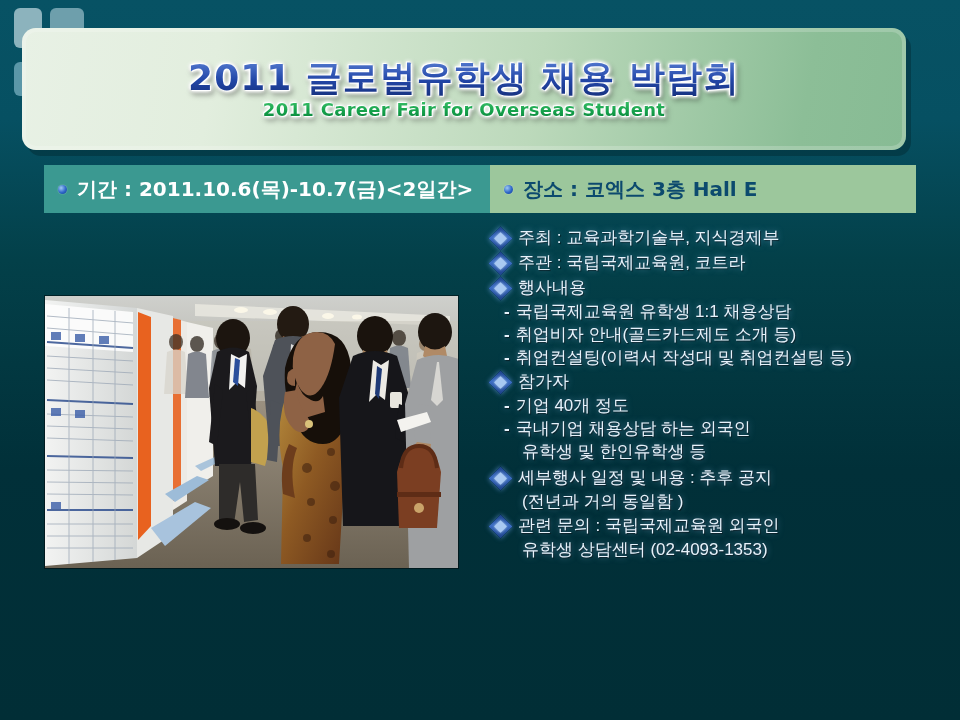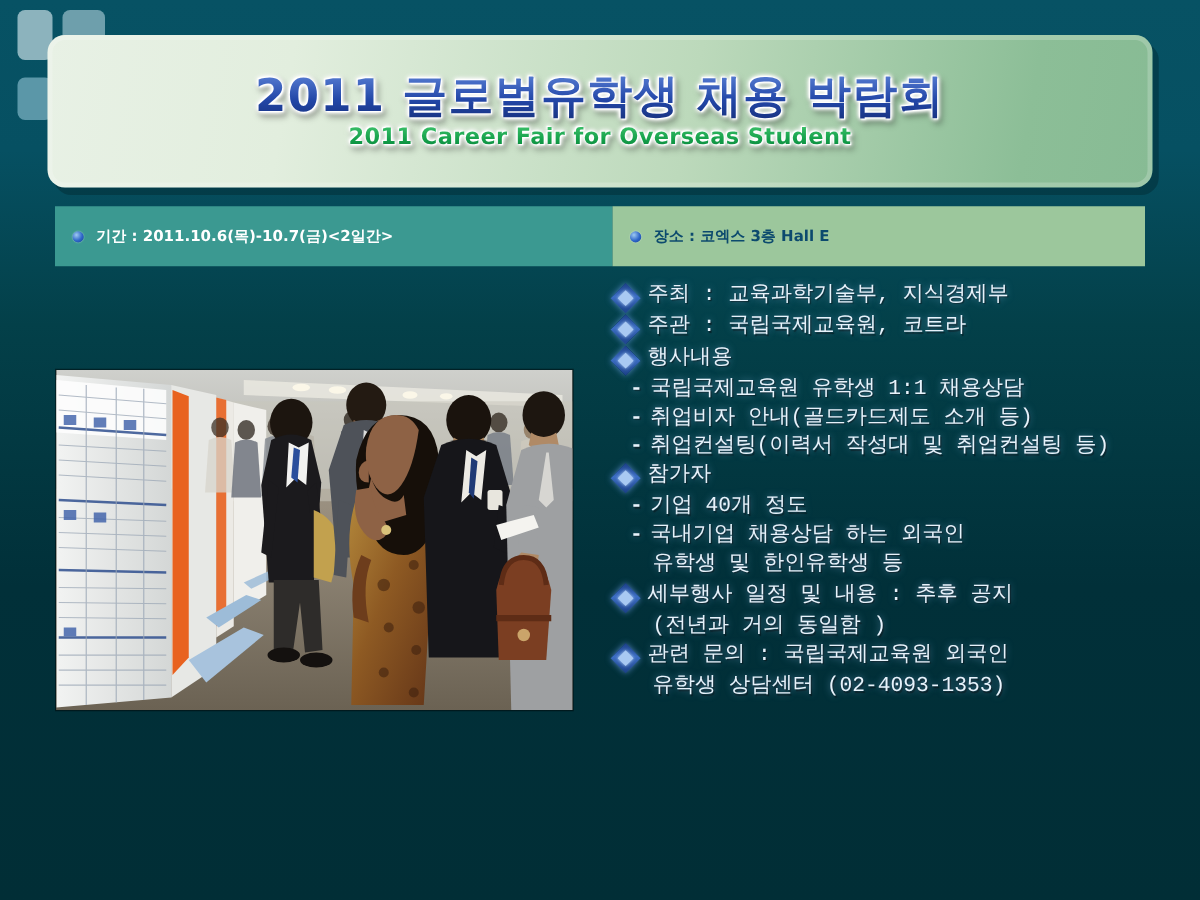--- a/index.html
+++ b/index.html
@@ -33,21 +33,21 @@
     border-radius: 6px;
   }
   .deco-a { left: 14px;  top: 8px;   width: 28px; height: 40px; background: #8cb3bd; }
   .deco-b { left: 50px;  top: 8px;   width: 34px; height: 36px; background: #6e9fac; }
   .deco-c { left: 50px;  top: 50px;  width: 34px; height: 52px; background: #a8c6cf; }
   .deco-d { left: 14px;  top: 62px;  width: 28px; height: 34px; background: #5b97a8; }
 
   
   #title-panel {
     position: absolute;
-    left: 38px;
+    left: 22px;
     top: 28px;
     width: 884px;
     height: 122px;
     border-radius: 14px;
     background: linear-gradient(100deg, #e8f1e5 0%, #e2eede 22%, #bcd9bb 58%, #8cbe97 88%, #87bb94 100%);
     box-shadow: 0 0 0 4px rgba(255,255,255,0.20) inset,
                 5px 6px 0 rgba(0,22,28,0.30);
     display: flex;
     flex-direction: column;
     align-items: center;
@@ -121,21 +121,21 @@
     width: 9px;
     height: 9px;
     border-radius: 50%;
     background: radial-gradient(circle at 35% 33%, #9ecaf2 0%, #2e66c9 55%, #14408f 100%);
     margin-right: 10px;
     flex: none;
     box-shadow: 0 0 1px rgba(255,255,255,0.8);
   }
   .info-text {
     font-family: "DejaVu Sans", sans-serif;
-    font-size: 12px;
+    font-size: 20px;
     font-weight: bold;
     white-space: nowrap;
   }
 
   
   #photo {
     position: absolute;
     left: 45px;
     top: 296px;
     width: 413px;
@@ -148,22 +148,22 @@
 
   
   #detail-list {
     position: absolute;
     left: 492px;
     top: 228px;
     width: 460px;
   }
   .li {
     display: flex;
-    align-items: flex-start;
-    font-family: Liberation Mono, monospace;
+    align-items: center;
+    font-family: Liberation Sans, sans-serif;
     font-size: 17px;
     color: #e7f2fb;
     line-height: 1.0;
     margin-bottom: 6px;
     text-shadow: 0 0 6px rgba(150,200,255,0.55), 1px 1px 1px rgba(0,0,0,0.6);
     white-space: nowrap;
   }
   .li.spacer-before { margin-top: 8px; }
 
   .diamond {

